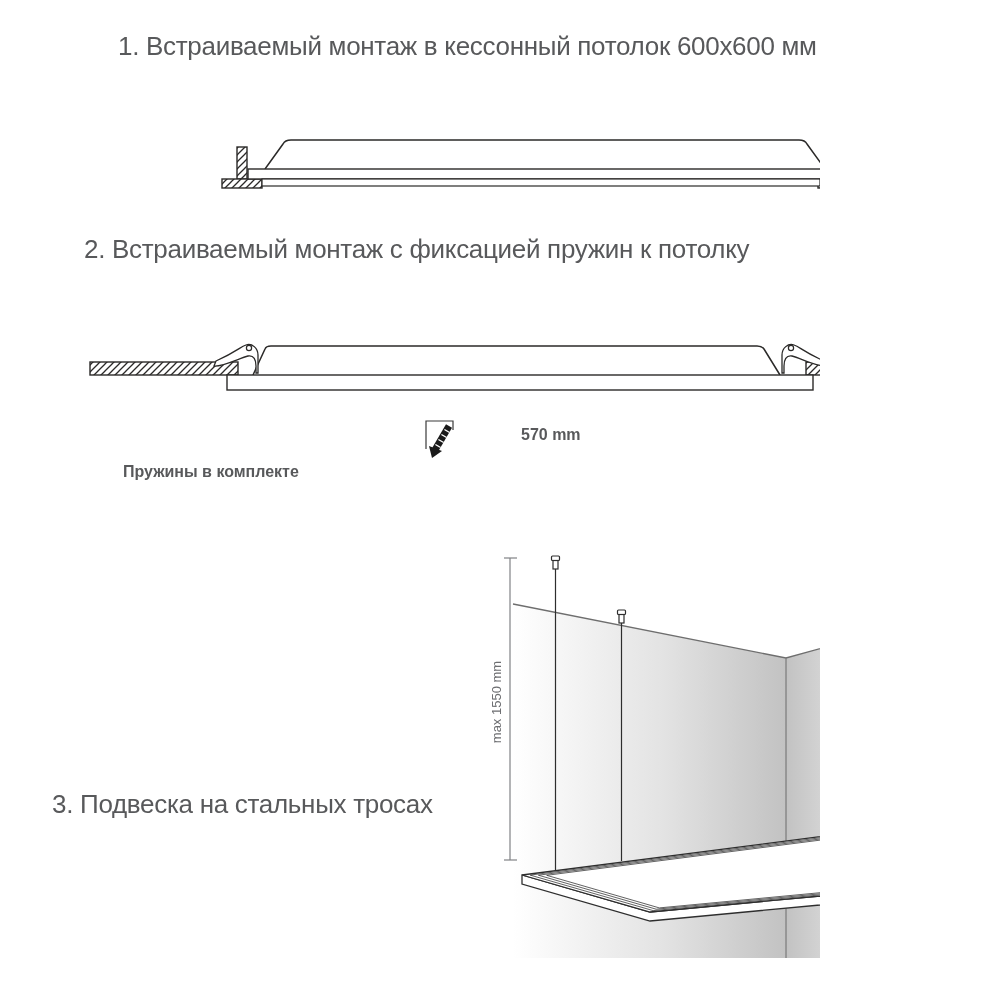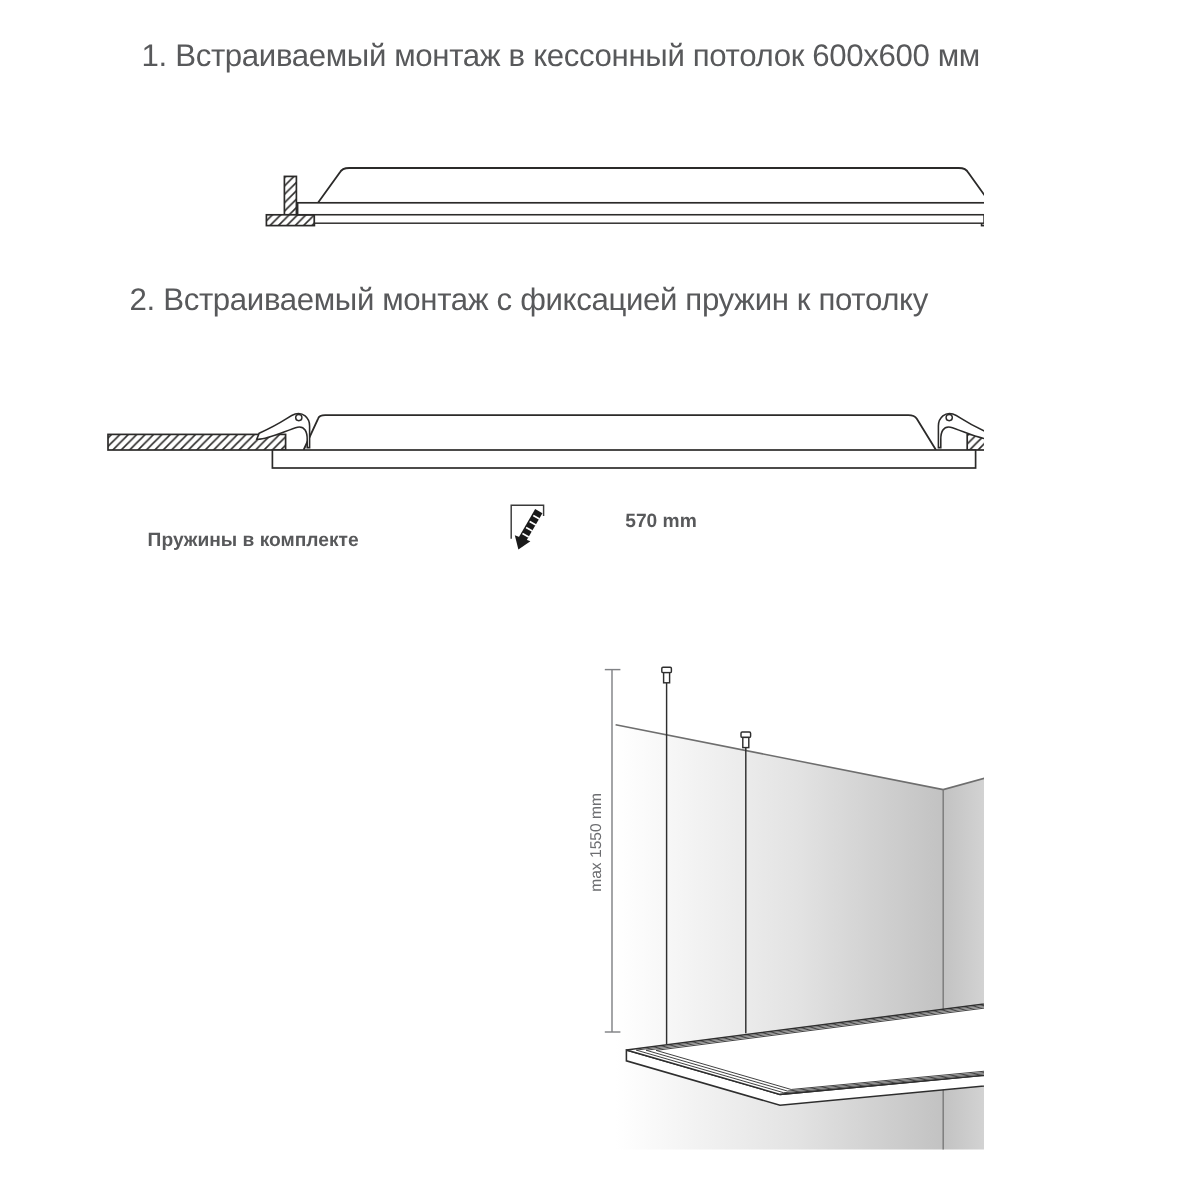--- a/index.html
+++ b/index.html
@@ -150,22 +150,23 @@
           <polygon points="530.2,875.1 828.8,836.7 897.9,887.6 653.1,910.6"></polygon>
           <polygon points="538.4,875.2 824.6,838.4 890.8,887.2 656.2,909.2"></polygon>
           <polygon points="546.7,875.3 820.3,840.1 883.7,886.7 659.3,907.9"></polygon>
         </g>
       </g>
     </g>
   </svg>
 
   <div class="heading" style="left:118px;top:31px;">1. Встраиваемый монтаж в кессонный потолок 600x600 мм</div>
 
-  <div class="heading" style="left:108px;top:234px;">2. Встраиваемый монтаж с фиксацией пружин к потолку</div>
+  <div class="heading" style="left:84px;top:234px;">2. Встраиваемый монтаж с фиксацией пружин к потолку</div>
 
+  <div class="heading" style="left:52px;top:789px;">3. Подвеска на стальных тросах</div>
 
-  <div class="small-label" style="left:123px;top:442px;">Пружины в комплекте</div>
+  <div class="small-label" style="left:123px;top:463px;">Пружины в комплекте</div>
 
   <div class="small-label" style="left:521px;top:426px;">570 mm</div>
 
   <div class="dim-label">max 1550 mm</div>
 
 </div>
 
 </body></html>

